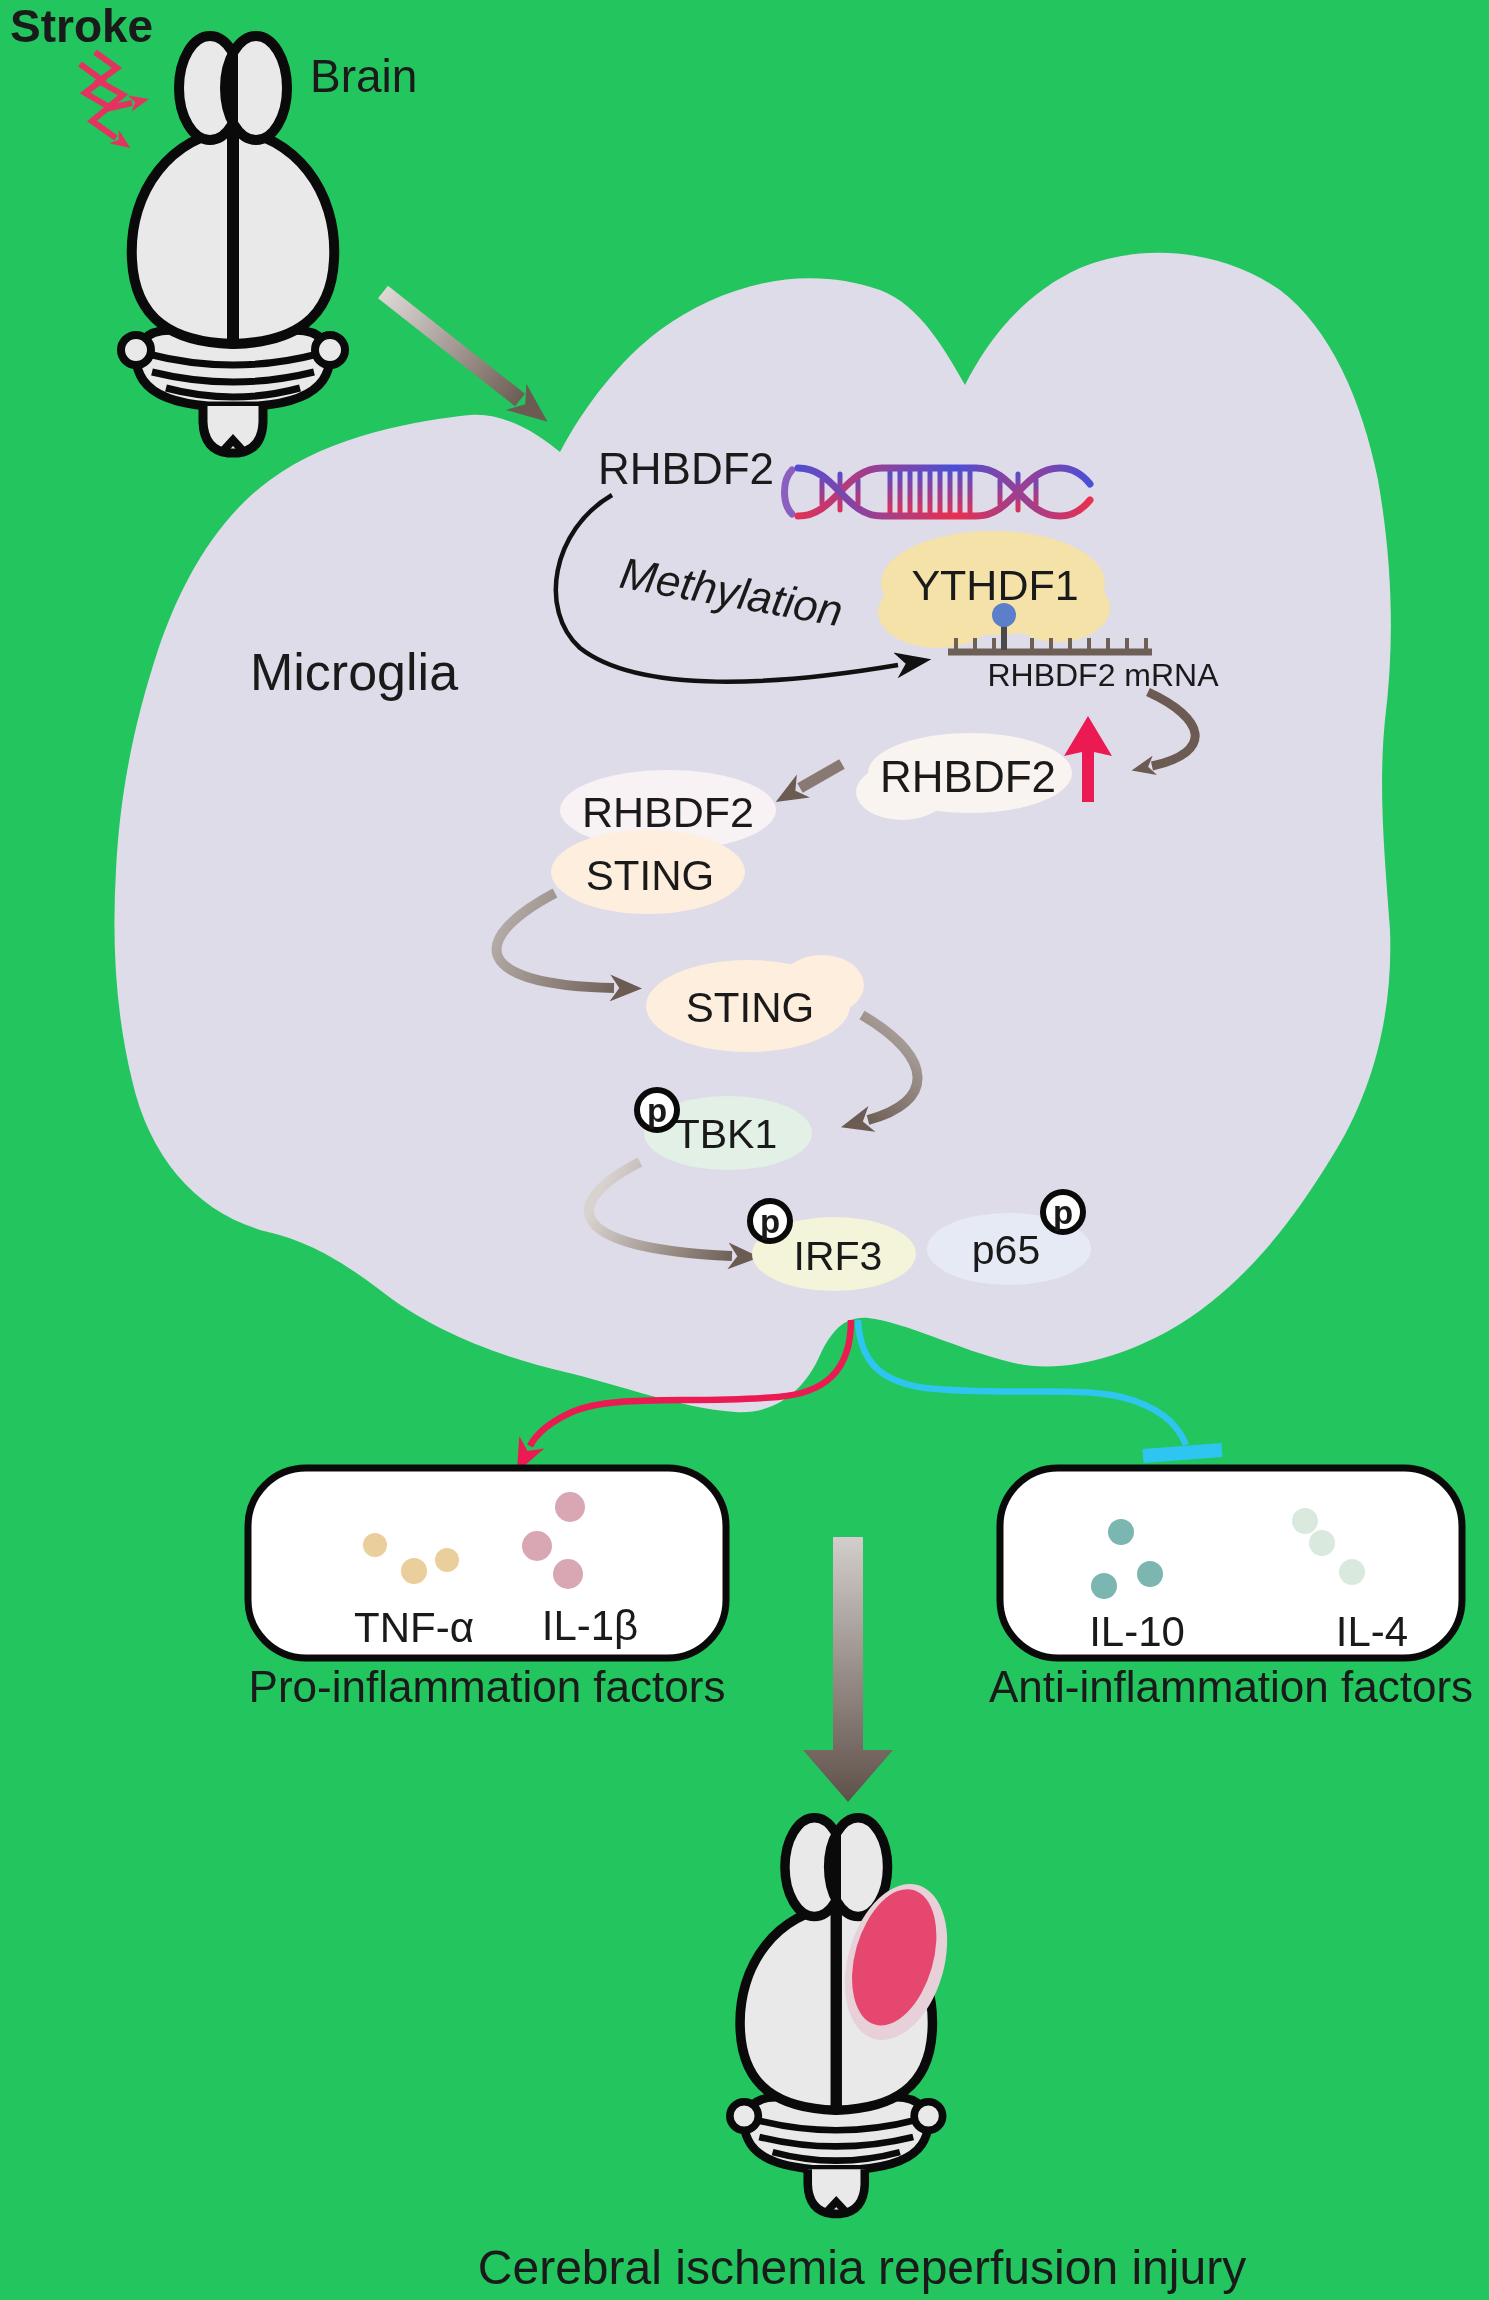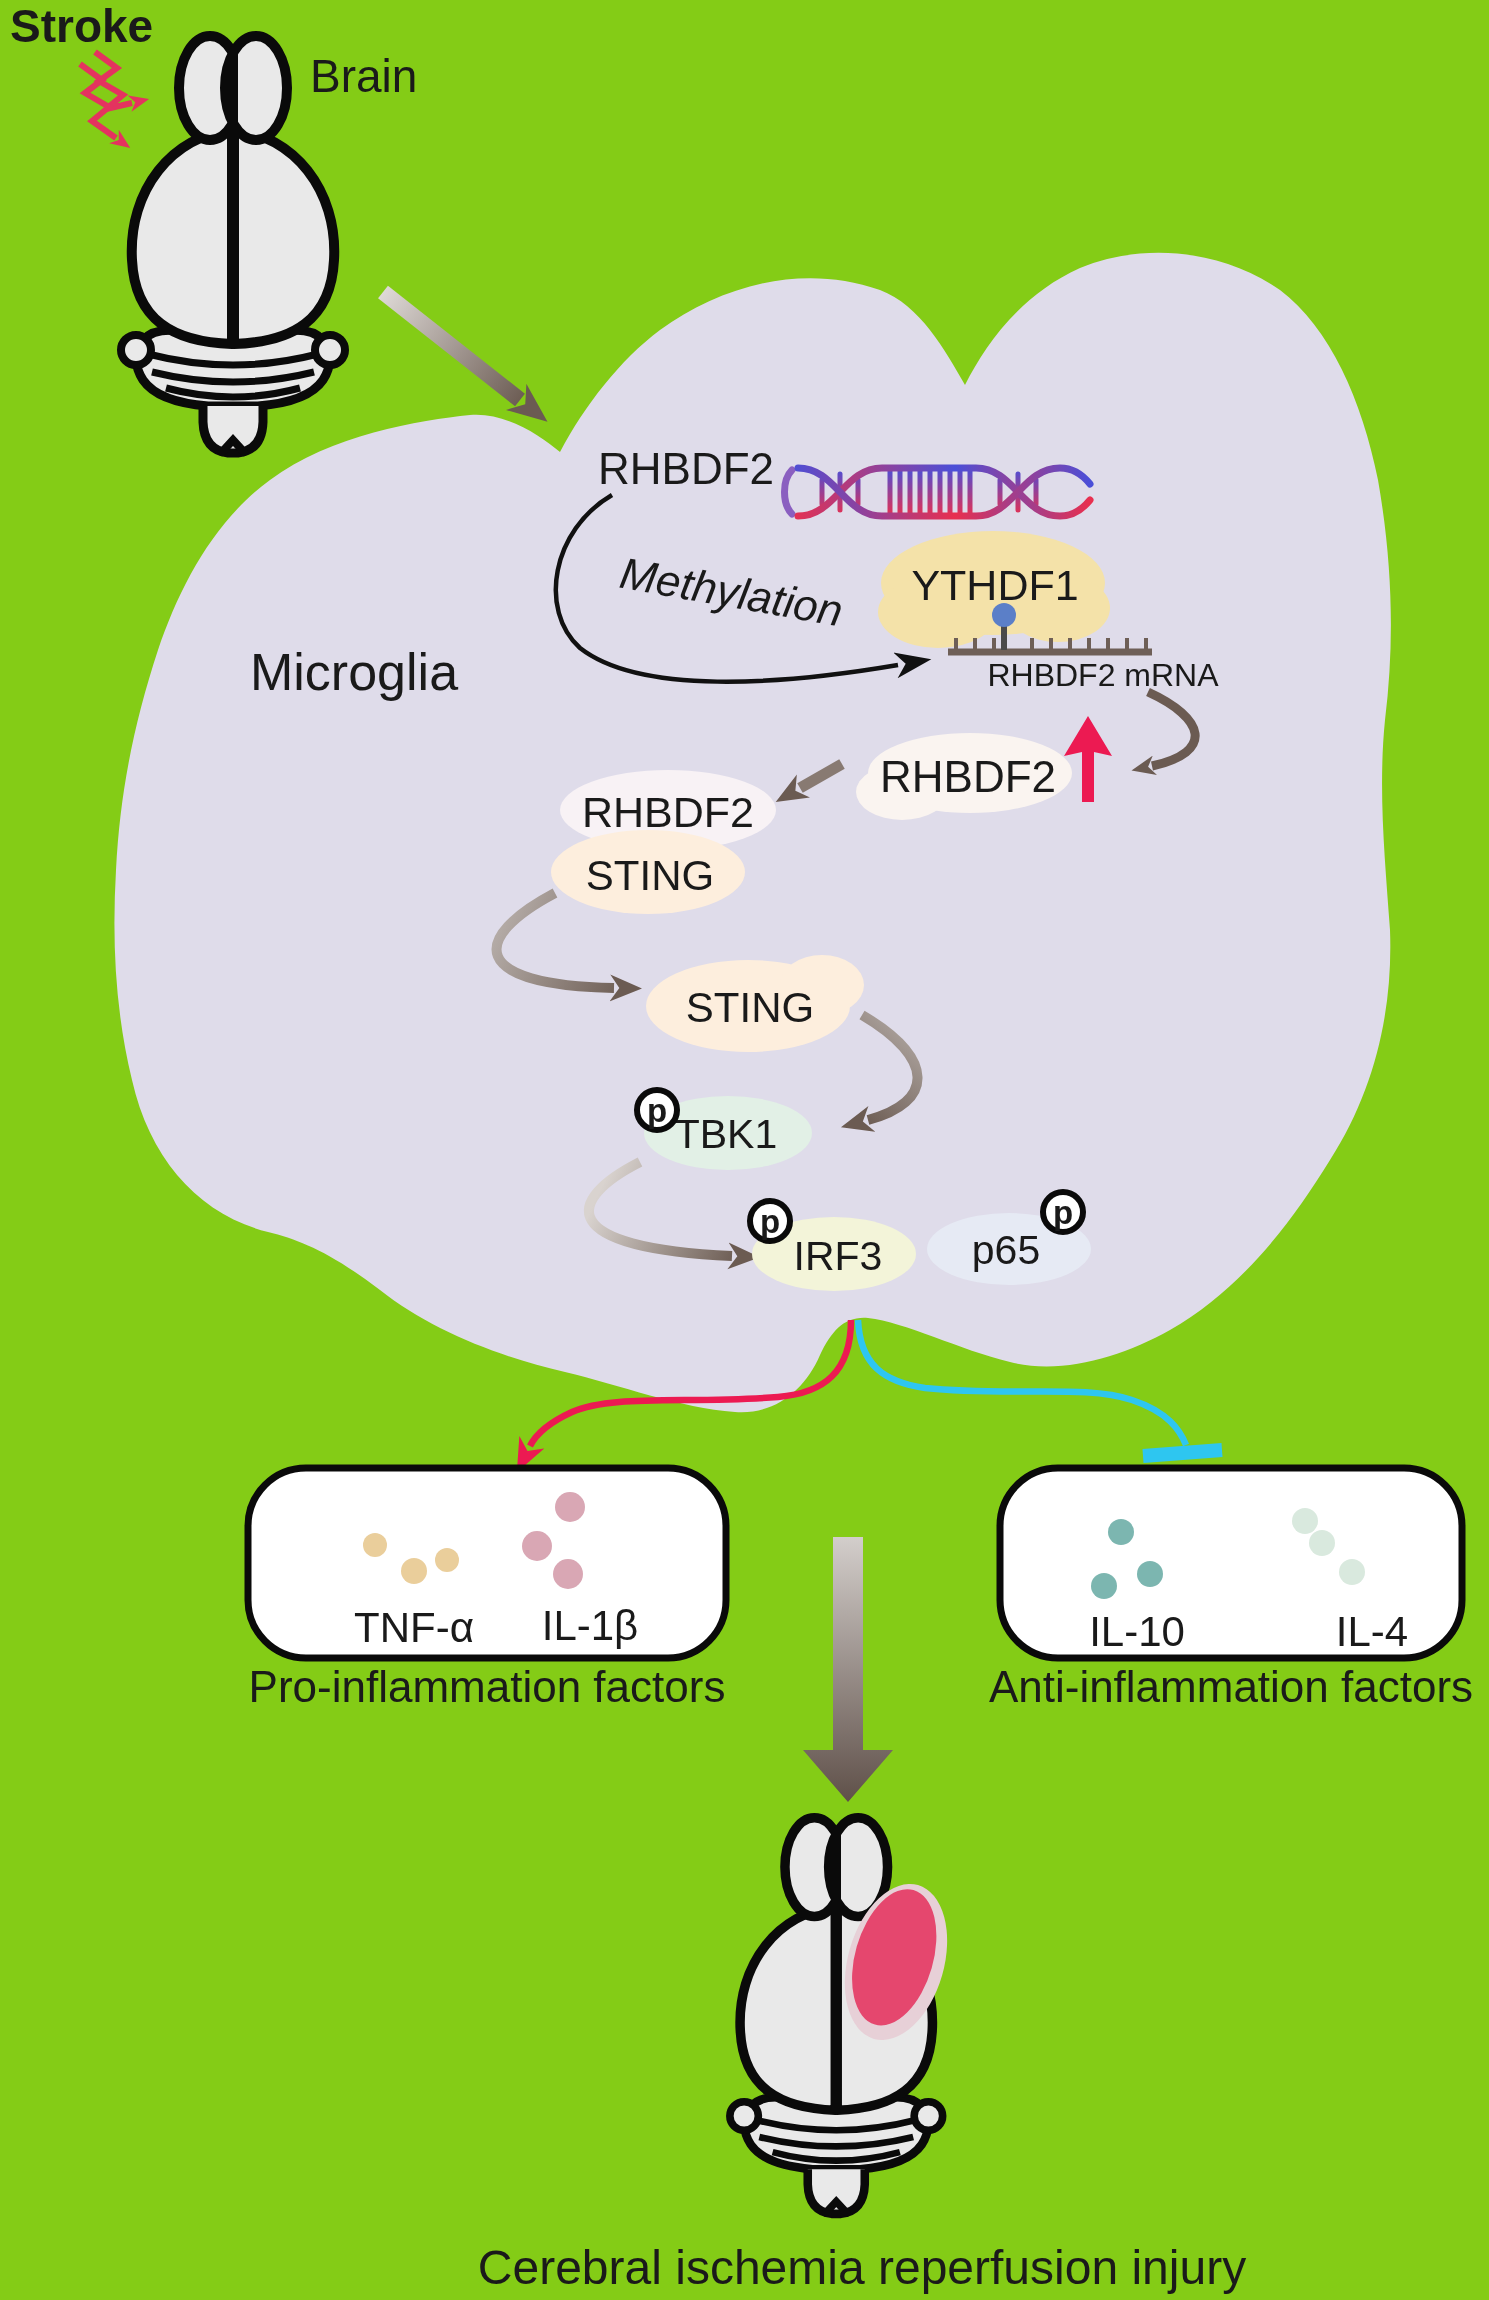--- a/index.html
+++ b/index.html
@@ -1,16 +1,16 @@
 <!DOCTYPE html>
 <html><head>
 <meta charset="utf-8">
 <style>
   html,body{margin:0;padding:0;background:#ffffff;}
-  .stage{width:1489px;height:2300px;position:relative;background:#84cc16;overflow:hidden;}
+  .stage{width:1489px;height:2300px;position:relative;background:#22c55e;overflow:hidden;}
   svg{display:block;}
   text{font-family:"Liberation Sans", sans-serif;fill:#1a1a1a;}
   .t-bold{font-weight:bold;}
   .t-italic{font-style:italic;}
   .phospho{font-weight:bold;}
 </style>
 </head>
 <body>
 
 <div class="stage">

